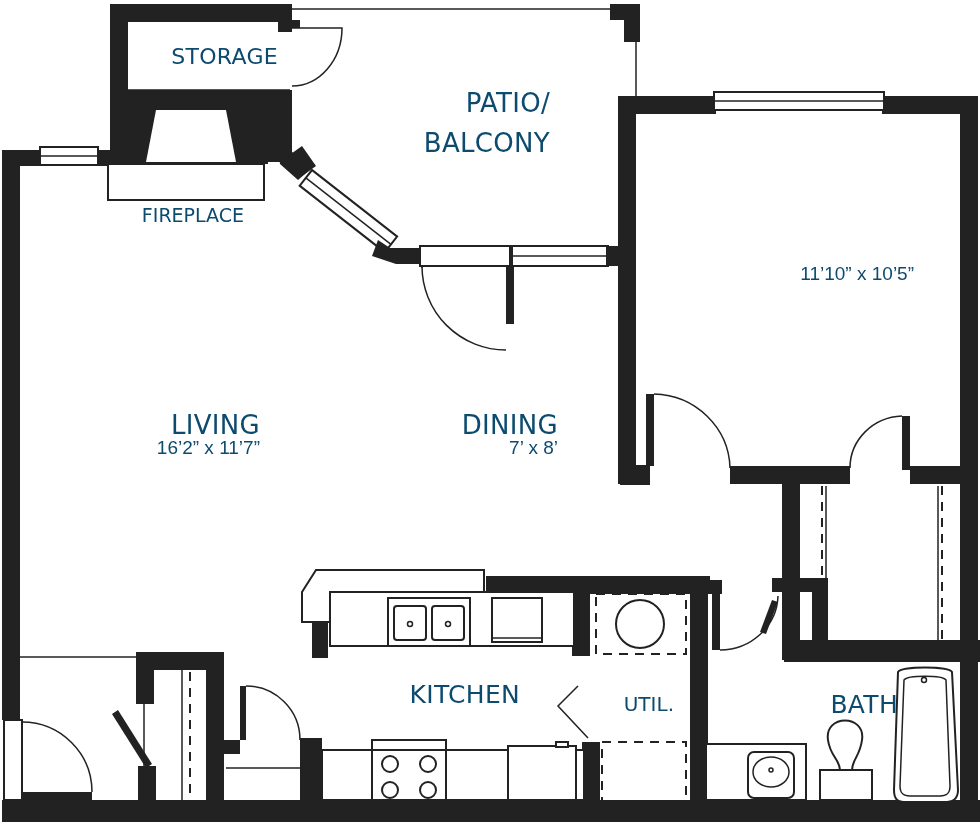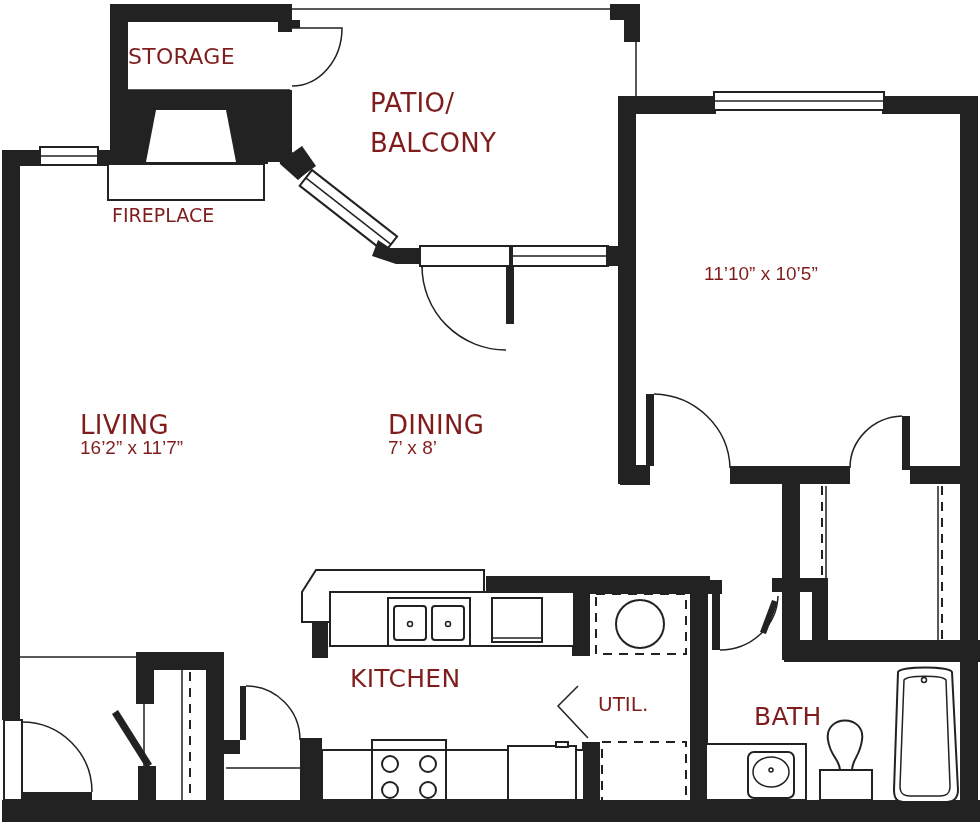--- a/index.html
+++ b/index.html
@@ -3,21 +3,21 @@
 <meta charset="utf-8">
 <style>
   html, body { margin: 0; padding: 0; background: #ffffff; }
   body { width: 980px; height: 824px; overflow: hidden; position: relative; }
   #plan { position: absolute; left: 0; top: 0; width: 980px; height: 824px; }
   .wall { fill: #222222; }
   .line { stroke: #222222; fill: none; stroke-width: 2; }
   .thin { stroke: #222222; fill: none; stroke-width: 1.5; }
   .dash { stroke: #222222; fill: none; stroke-width: 2; stroke-dasharray: 9 7; }
   .win { fill: #ffffff; stroke: #222222; stroke-width: 2; }
-  .lbl { position: absolute; font-family: "DejaVu Sans", sans-serif; color: #7f1d1d; text-align: left; white-space: nowrap; line-height: 1; }
+  .lbl { position: absolute; font-family: "DejaVu Sans", sans-serif; color: #0c4a6e; text-align: right; white-space: nowrap; line-height: 1; }
   .room { font-size: 26px; letter-spacing: 0.3px; }
   .small { font-size: 20px; }
   .dim { font-family: "Liberation Sans", sans-serif; font-size: 19px; }
 </style>
 </head>
 <body>
 
 <svg id="plan" viewBox="0 0 980 824" xmlns="http://www.w3.org/2000/svg">
 
   <g>
@@ -204,15 +204,15 @@
 <div class="lbl" style="left:80px; top:412px; width:180px;">
   <div class="room">LIVING</div>
   <div class="dim">16’2” x 11’7”</div>
 </div>
 
 <div class="lbl" style="left:388px; top:412px; width:170px;">
   <div class="room">DINING</div>
   <div class="dim">7’ x 8’</div>
 </div>
 
-<div class="lbl room" style="left:350px; top:666px; width:170px; font-size:25px;">KITCHEN</div>
+<div class="lbl room" style="left:350px; top:682px; width:170px; font-size:25px;">KITCHEN</div>
 <div class="lbl small" style="left:598px; top:694px; width:76px;">UTIL.</div>
-<div class="lbl room" style="left:754px; top:692px; width:104px; font-size:25px;margin-top:12px;">BATH</div>
+<div class="lbl room" style="left:794px; top:692px; width:104px; font-size:25px;">BATH</div>
 
 </body></html>

